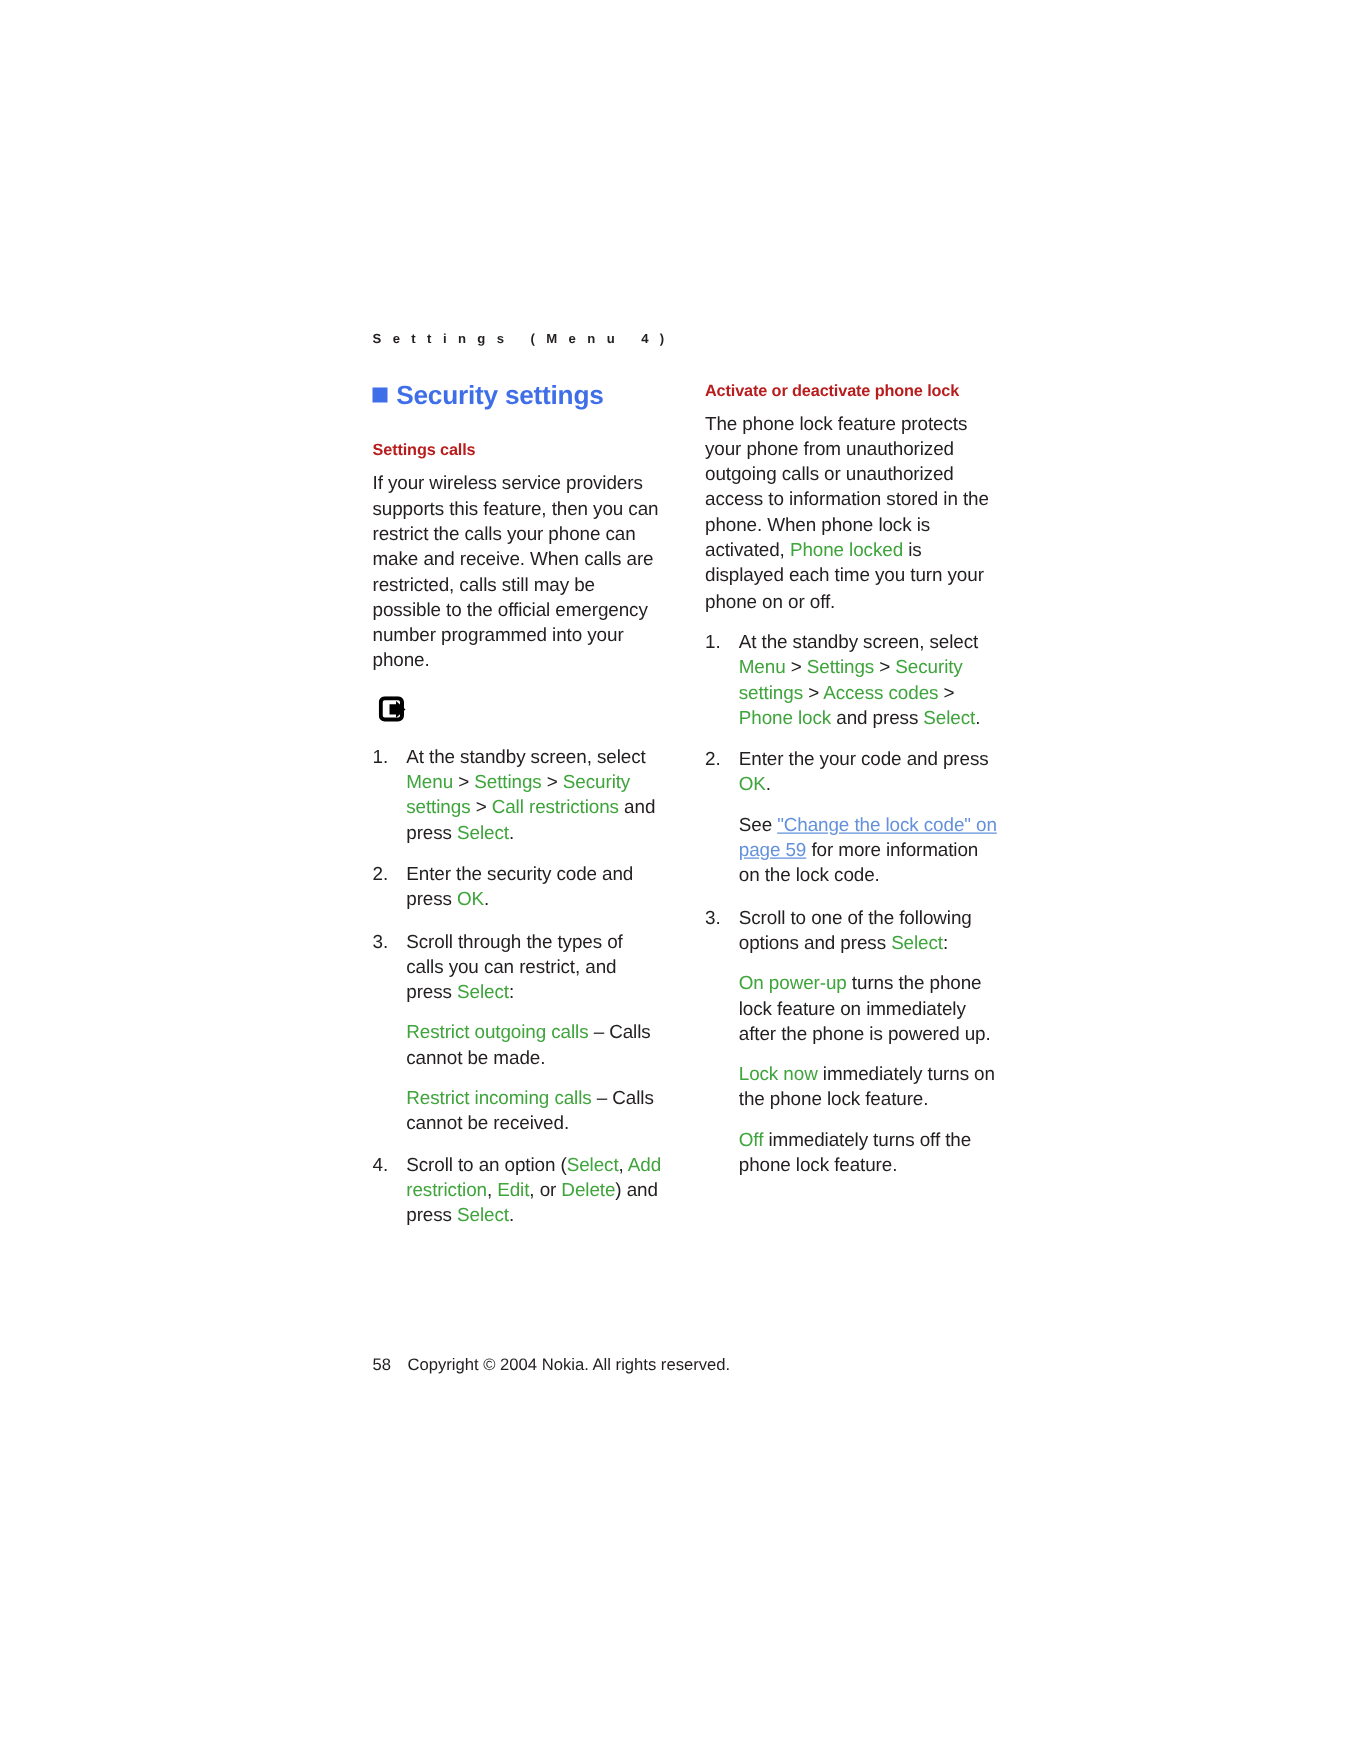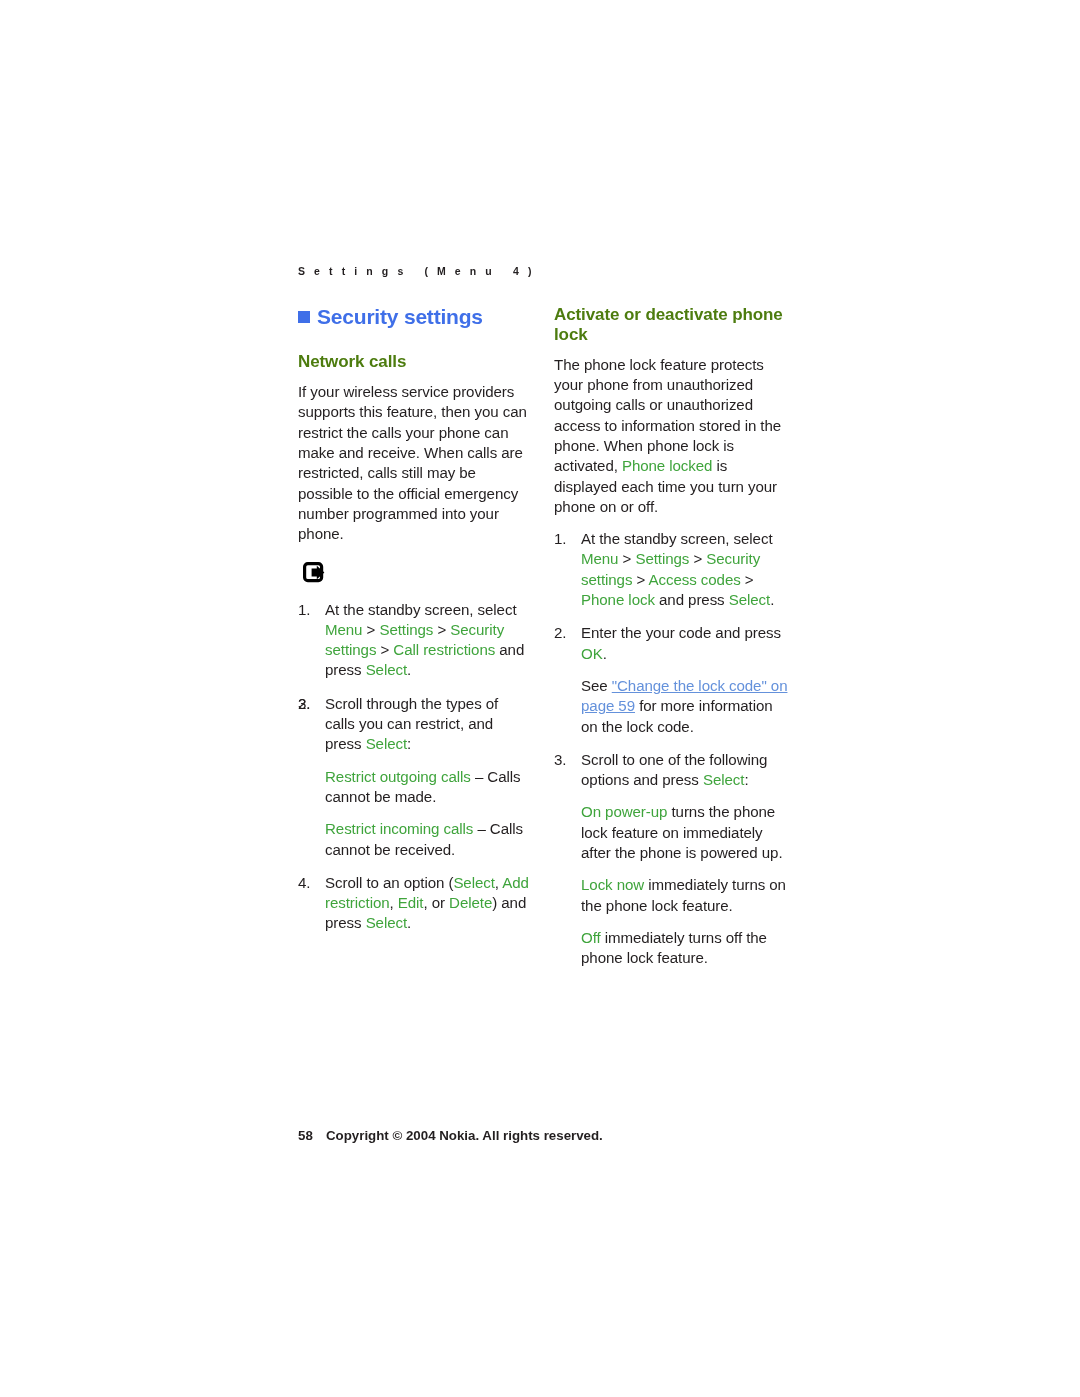--- a/index.html
+++ b/index.html
@@ -29,21 +29,21 @@
     font-weight: 700;
     letter-spacing: 3.1px;
     color: #231f20;
     margin: 0 0 28px 0;
     white-space: pre;
   }
 
   
   .columns {
     display: flex;
-    gap: 22px;
+    gap: 32px;
     align-items: flex-start;
   }
   .col {
     width: 234px;
     flex: 0 0 234px;
   }
 
   
   .h1 {
     font-size: 21px;
@@ -59,23 +59,23 @@
     display: inline-block;
     width: 12px;
     height: 12px;
     background: #3f6fe8;
     margin-right: 7px;
     flex: 0 0 12px;
     position: relative;
     top: -1px;
   }
   .h2 {
-    font-size: 17px;
+    font-size: 13px;
     font-weight: 700;
-    color: #4d7c0f;
+    color: #b91c1c;
     line-height: 1.2;
     margin: 0 0 10px 0;
     letter-spacing: -0.1px;
   }
   .h2.tall {
     margin: 0 0 9px 0;
   }
 
   
   p {
@@ -134,24 +134,24 @@
     text-align: left;
   }
   .substep {
     margin-top: 12px;
   }
 
   
   .footer {
     position: absolute;
     left: 298px;
-    top: 1128px;
+    top: 1084px;
     width: 486px;
     font-size: 13.3px;
-    font-weight: 700;
+    font-weight: 400;
     color: #231f20;
   }
   .footer .pnum {
     position: absolute;
     left: 0;
     top: 0;
   }
   .footer .copy {
     text-align: right;
     width: 100%;
@@ -167,37 +167,37 @@
 
   <div class="columns">
 
     <div class="col">
 
       <h1 class="h1">
         <span class="h1-square"></span>
         <span>Security settings</span>
       </h1>
 
-      <h2 class="h2">Network calls</h2>
+      <h2 class="h2">Settings calls</h2>
 
 
       <p>If your wireless service providers supports this feature, then you can restrict the calls your phone can make and receive. When calls are restricted, calls still may be possible to the official emergency number programmed into your phone.</p>
 
       <div class="note">
         <div class="note-icon">
           <svg width="26" height="21" viewBox="0 0 26 21" xmlns="http://www.w3.org/2000/svg">
             <rect x="1.6" y="1.6" width="17" height="17" rx="3.2" ry="3.2" fill="none" stroke="#000000" stroke-width="3.2"></rect>
             <path d="M8.6 6.4 h5.2 v-2.6 l7.6 6.7 -7.6 6.7 v-2.6 h-5.2 z" fill="#000000"></path>
           </svg>
         </div>
       </div>
 
       <ol class="steps">
           <li><span class="num">1.</span><span><span>At the standby screen, select </span><span class="grn">Menu</span><span> &gt; </span><span class="grn">Settings</span><span> &gt; </span><span class="grn">Security settings</span><span> &gt; </span><span class="grn">Call restrictions</span><span> and press </span><span class="grn">Select</span><span>.</span></span></li>
-          <li><span class="num">2.</span></li>
+          <li><span class="num">2.</span><span><span>Enter the security code and press </span><span class="grn">OK</span><span>.</span></span></li>
           <li><span class="num">3.</span><span><span>Scroll through the types of calls you can restrict, and press </span><span class="grn">Select</span><span>:</span></span><div class="substep"><span class="grn">Restrict outgoing calls</span><span> – Calls cannot be made.</span></div><div class="substep"><span class="grn">Restrict incoming calls</span><span> – Calls cannot be received.</span></div></li>
           <li><span class="num">4.</span><span><span>Scroll to an option (</span><span class="grn">Select</span><span>, </span><span class="grn">Add restriction</span><span>, </span><span class="grn">Edit</span><span>, or </span><span class="grn">Delete</span><span>) and press </span><span class="grn">Select</span><span>.</span></span></li>
         </ol>
 
     </div>
 
     <div class="col">
 
       <h2 class="h2 tall">Activate or deactivate phone lock</h2>
 

